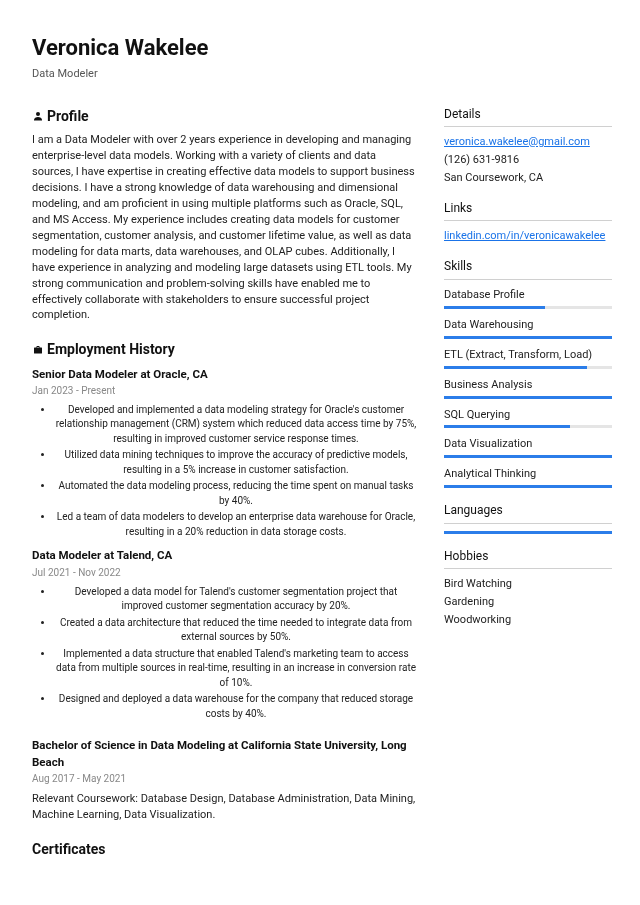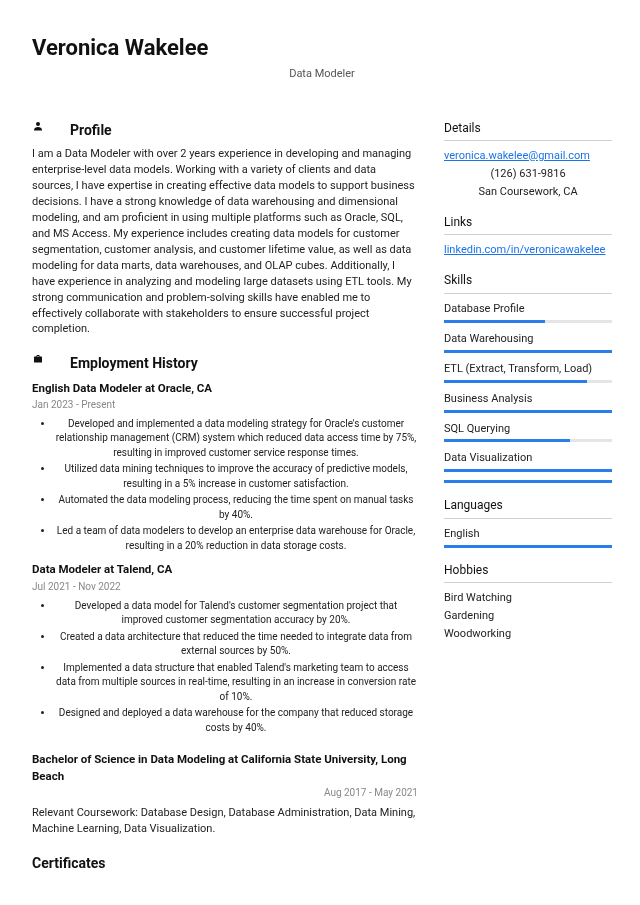--- a/index.html
+++ b/index.html
@@ -5,44 +5,44 @@
 * { margin: 0; padding: 0; box-sizing: border-box; }
 body {
   font-family: -apple-system, BlinkMacSystemFont, "Segoe UI", Roboto, Helvetica, Arial, sans-serif;
   width: 640px;
   background: #fff;
   color: #222;
   font-size: 11px;
   line-height: 1.45;
   padding: 32px 28px 20px 32px;
 }
-.header { margin-bottom: 38px; }
+.header { margin-bottom: 24px; }
 .name { font-size: 22px; font-weight: 700; color: #111; margin-bottom: 2px; }
-.title { font-size: 11px; color: #555; text-align: center; }
+.title { font-size: 11px; color: #555; }
 .columns { display: flex; gap: 26px; }
 .main { flex: 1 1 auto; width: 370px; }
 .side { flex: 0 0 168px; width: 168px; }
 .section { margin-bottom: 16px; }
-.sec-head { display: flex; align-items: flex-start; gap: 26px; margin-bottom: 6px; }
+.sec-head { display: flex; align-items: center; gap: 3px; margin-bottom: 6px; }
 .sec-head .icon { width: 12px; height: 12px; display: inline-flex; align-items: center; justify-content: center; }
 .sec-head h2 { font-size: 14px; font-weight: 700; color: #111; }
 .profile-text { font-size: 11px; color: #222; }
 .job { margin-bottom: 8px; }
 .job-title { font-size: 11.5px; font-weight: 700; color: #111; }
 .job-dates { font-size: 10px; color: #888; margin: 2px 0 4px 0; }
 ul.bullets { list-style: disc; padding-left: 22px; }
 ul.bullets li { font-size: 10px; color: #222; margin-bottom: 2px; text-align: center; }
 .edu-title { font-size: 11.5px; font-weight: 700; color: #111; }
-.edu-dates { font-size: 10px; color: #888; margin: 2px 0 4px 0; text-align: right; }
+.edu-dates { font-size: 10px; color: #888; margin: 2px 0 4px 0; }
 .edu-desc { font-size: 11px; color: #222; }
 .side-section { margin-bottom: 14px; }
 .side-heading { font-size: 12px; font-weight: 400; color: #111; margin-bottom: 3px; }
 .side-rule { border: none; border-top: 1px solid #d0d0d0; margin-bottom: 7px; }
 .link { color: #1a73e8; text-decoration: underline; font-size: 11px; display: block; margin-bottom: 2px; word-break: break-all; }
-.plain { font-size: 11px; color: #222; margin-bottom: 2px; text-align: center; }
+.plain { font-size: 11px; color: #222; margin-bottom: 2px; }
 .skill { margin-bottom: 8px; }
 .skill-label { font-size: 11px; color: #222; margin-bottom: 3px; }
 .bar-track { height: 3px; background: #e5e5e5; width: 100%; }
 .bar-fill { height: 3px; background: #2b7de9; }
 .hobby { font-size: 11px; color: #222; margin-bottom: 2px; }
 svg { display: block; }
 </style>
 </head>
 <body>
 
@@ -71,21 +71,21 @@
       <div class="sec-head">
         <span class="icon">
           <svg viewBox="0 0 24 24" width="12" height="12" fill="#111">
               <path d="M10 4h4a1 1 0 011 1v2h4a1 1 0 011 1v10a1 1 0 01-1 1H5a1 1 0 01-1-1V8a1 1 0 011-1h4V5a1 1 0 011-1zm0 3h4V6h-4v1z"></path>
             </svg>
         </span>
         <h2>Employment History</h2>
       </div>
       <div id="jobs-container">
           <div class="job">
-            <div class="job-title">English Data Modeler at Oracle, CA</div>
+            <div class="job-title">Senior Data Modeler at Oracle, CA</div>
             <div class="job-dates">Jan 2023 - Present</div>
             <ul class="bullets">
               <li>Developed and implemented a data modeling strategy for Oracle's customer relationship management (CRM) system which reduced data access time by 75%, resulting in improved customer service response times.</li>
               <li>Utilized data mining techniques to improve the accuracy of predictive models, resulting in a 5% increase in customer satisfaction.</li>
               <li>Automated the data modeling process, reducing the time spent on manual tasks by 40%.</li>
               <li>Led a team of data modelers to develop an enterprise data warehouse for Oracle, resulting in a 20% reduction in data storage costs.</li>
             </ul>
           </div>
           <div class="job">
             <div class="job-title">Data Modeler at Talend, CA</div>
@@ -166,33 +166,33 @@
               <div class="bar-fill" style="width: 75%;"></div>
             </div>
           </div>
           <div class="skill">
             <div class="skill-label">Data Visualization</div>
             <div class="bar-track">
               <div class="bar-fill" style="width: 100%;"></div>
             </div>
           </div>
           <div class="skill">
+            <div class="skill-label">Analytical Thinking</div>
             <div class="bar-track">
               <div class="bar-fill" style="width: 100%;"></div>
             </div>
           </div>
         </div>
     </div>
 
     <div class="side-section">
       <div class="side-heading">Languages</div>
       <hr class="side-rule">
       <div id="langs-container">
           <div class="skill">
-            <div class="skill-label">English</div>
             <div class="bar-track">
               <div class="bar-fill" style="width: 100%;"></div>
             </div>
           </div>
         </div>
     </div>
 
     <div class="side-section">
       <div class="side-heading">Hobbies</div>
       <hr class="side-rule">

